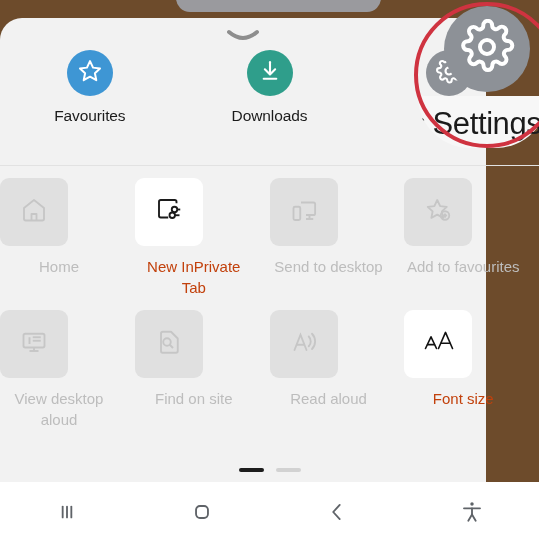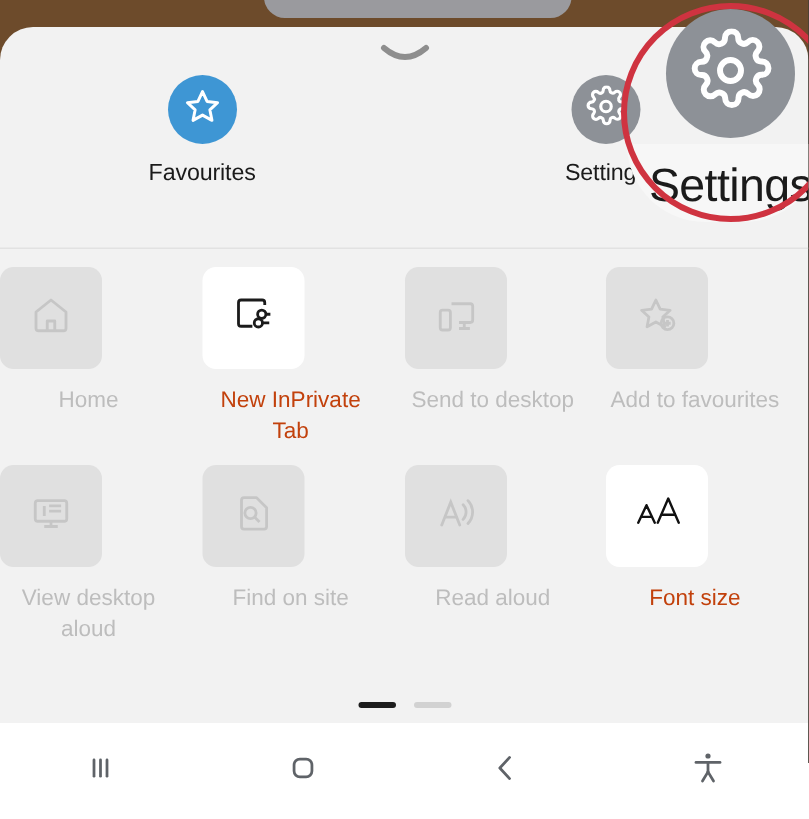--- a/index.html
+++ b/index.html
@@ -27,21 +27,21 @@
     position: absolute;
     left: 176px; top: -22px;
     width: 205px; height: 34px;
     background: #9a9a9e;
     border-radius: 0 0 14px 14px;
   }
   
   .sheet {
     position: absolute;
     left: 0; top: 18px;
-    width: 539px; height: 464px;
+    width: 486px; height: 464px;
     background: #f2f2f2;
     border-radius: 22px 22px 0 0;
   }
   .drag-handle {
     position: absolute;
     left: 50%;
     top: 10px;
     transform: translateX(-50%);
     width: 44px;
     height: 16px;
@@ -211,20 +211,32 @@
             <svg width="28" height="28" viewBox="0 0 24 24" fill="none" stroke="#ffffff" stroke-width="1.7" stroke-linejoin="round">
               <path d="M12 3.5l2.6 5.6 6 .7-4.4 4.1 1.2 6-5.4-3-5.4 3 1.2-6L3.4 9.8l6-.7z"></path>
             </svg>
           </span>
         </div>
         <div class="top-label">Favourites</div>
       </div>
 
 
 
+      <div class="top-item">
+        <div class="circle" style="background:#2f9e8b">
+          <span>
+            <svg width="28" height="28" viewBox="0 0 24 24" fill="none" stroke="#ffffff" stroke-width="1.8" stroke-linecap="round" stroke-linejoin="round">
+              <line x1="12" y1="4.4" x2="12" y2="14.6"></line>
+              <polyline points="7.6,10.6 12,15 16.4,10.6"></polyline>
+              <line x1="6.6" y1="18.6" x2="17.4" y2="18.6"></line>
+            </svg>
+          </span>
+        </div>
+        <div class="top-label">Downloads</div>
+      </div>
 
       <div class="top-item">
         <div class="circle" style="background:#8d9197">
           <span>
             <svg width="28" height="28" viewBox="0 0 24 24" fill="none" stroke="#ffffff" stroke-width="1.8">
               <circle cx="12" cy="12" r="3"></circle>
               <path d="M19.4 14.2a1.6 1.6 0 0 0 .32 1.76l.06.06a1.9 1.9 0 1 1-2.7 2.7l-.06-.06a1.6 1.6 0 0 0-1.76-.32 1.6 1.6 0 0 0-.97 1.46v.17a1.9 1.9 0 1 1-3.8 0v-.09a1.6 1.6 0 0 0-1.05-1.46 1.6 1.6 0 0 0-1.76.32l-.06.06a1.9 1.9 0 1 1-2.7-2.7l.06-.06a1.6 1.6 0 0 0 .32-1.76 1.6 1.6 0 0 0-1.46-.97h-.17a1.9 1.9 0 1 1 0-3.8h.09a1.6 1.6 0 0 0 1.46-1.05 1.6 1.6 0 0 0-.32-1.76l-.06-.06a1.9 1.9 0 1 1 2.7-2.7l.06.06a1.6 1.6 0 0 0 1.76.32h.08a1.6 1.6 0 0 0 .97-1.46v-.17a1.9 1.9 0 1 1 3.8 0v.09a1.6 1.6 0 0 0 .97 1.46 1.6 1.6 0 0 0 1.76-.32l.06-.06a1.9 1.9 0 1 1 2.7 2.7l-.06.06a1.6 1.6 0 0 0-.32 1.76v.08a1.6 1.6 0 0 0 1.46.97h.17a1.9 1.9 0 1 1 0 3.8h-.09a1.6 1.6 0 0 0-1.46.97z"></path>
             </svg>
           </span>
         </div>

